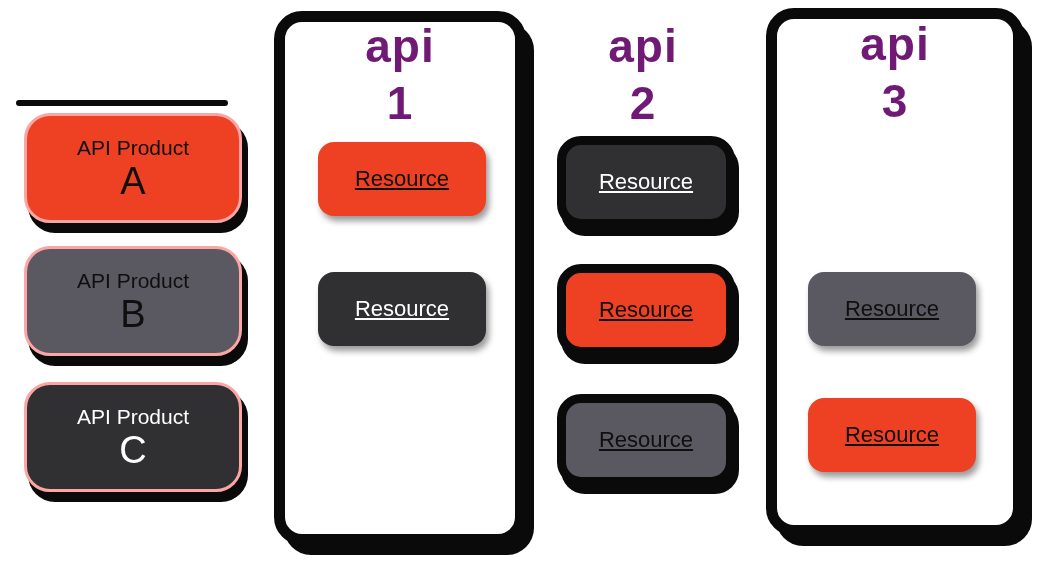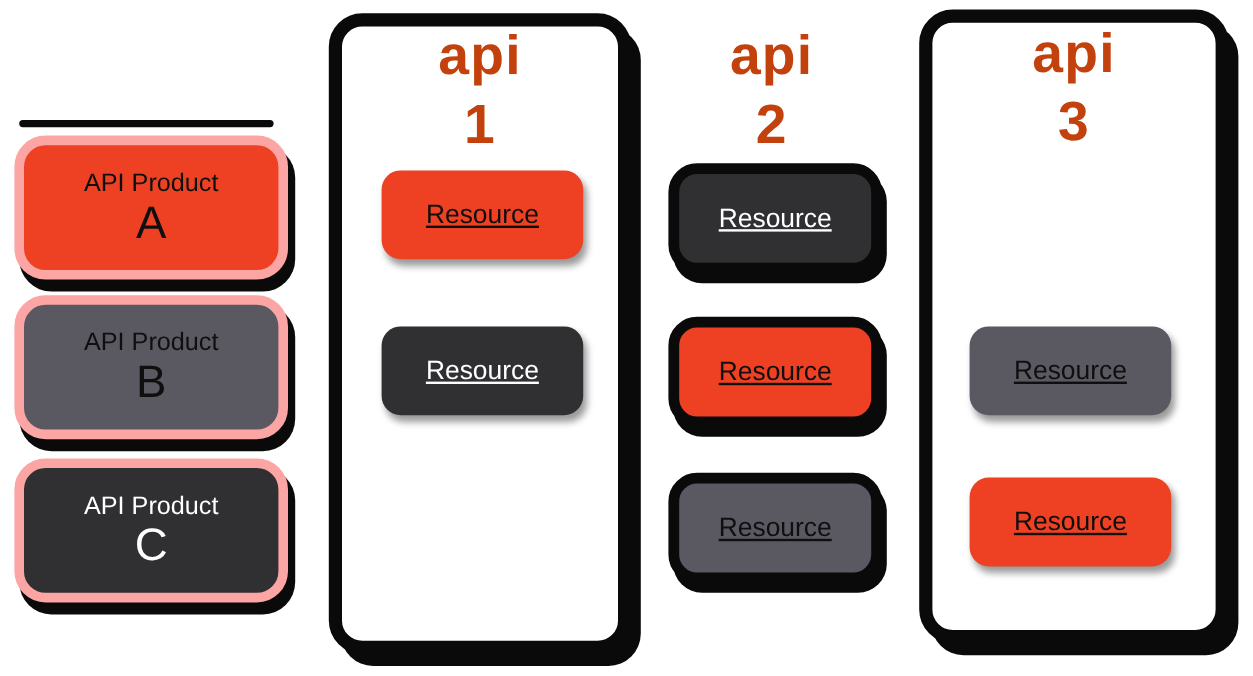--- a/index.html
+++ b/index.html
@@ -2,41 +2,41 @@
 <html><head>
 <meta charset="utf-8">
 <style>
   html,body{margin:0;padding:0;background:#ffffff;}
   .canvas{
     position:relative;width:1044px;height:563px;background:#ffffff;overflow:hidden;
     font-family:"Liberation Sans",sans-serif;
   }
   
   .product{
-    position:absolute;left:12px;width:212px;height:104px;
-    border:8px solid #fca5a5;border-radius:26px;
+    position:absolute;left:24px;width:212px;height:104px;
+    border:3px solid #fca5a5;border-radius:26px;
     box-shadow:5px 9px 0 1px #0A0A0A;
     display:flex;flex-direction:column;align-items:center;justify-content:center;
     text-align:center;
   }
   .product .p-line1{font-size:21px;line-height:25px;}
   .product .p-line2{font-size:38px;line-height:42px;}
   .stray-bar{
     position:absolute;left:16px;top:100px;width:212px;height:6px;
     background:#0A0A0A;border-radius:3px;
   }
   
   .api-box{
     position:absolute;background:#ffffff;
     border:11px solid #0A0A0A;border-radius:28px;
     box-shadow:9px 11px 0 -1px #0A0A0A;z-index:1;
   }
   .api-title{
     position:absolute;z-index:2;text-align:center;
-    font-weight:bold;color:#c2410c;font-size:46px;line-height:57px;
+    font-weight:bold;color:#701a75;font-size:46px;line-height:57px;
     letter-spacing:1px;
   }
   
   .resource{
     position:absolute;z-index:3;width:168px;height:74px;
     border-radius:16px;display:flex;align-items:center;justify-content:center;
     font-size:22px;box-shadow:3px 5px 6px rgba(0,0,0,0.4);text-decoration:underline;
   }
   .resource.bordered{
     width:160px;height:74px;border:9px solid #0A0A0A;border-radius:24px;

